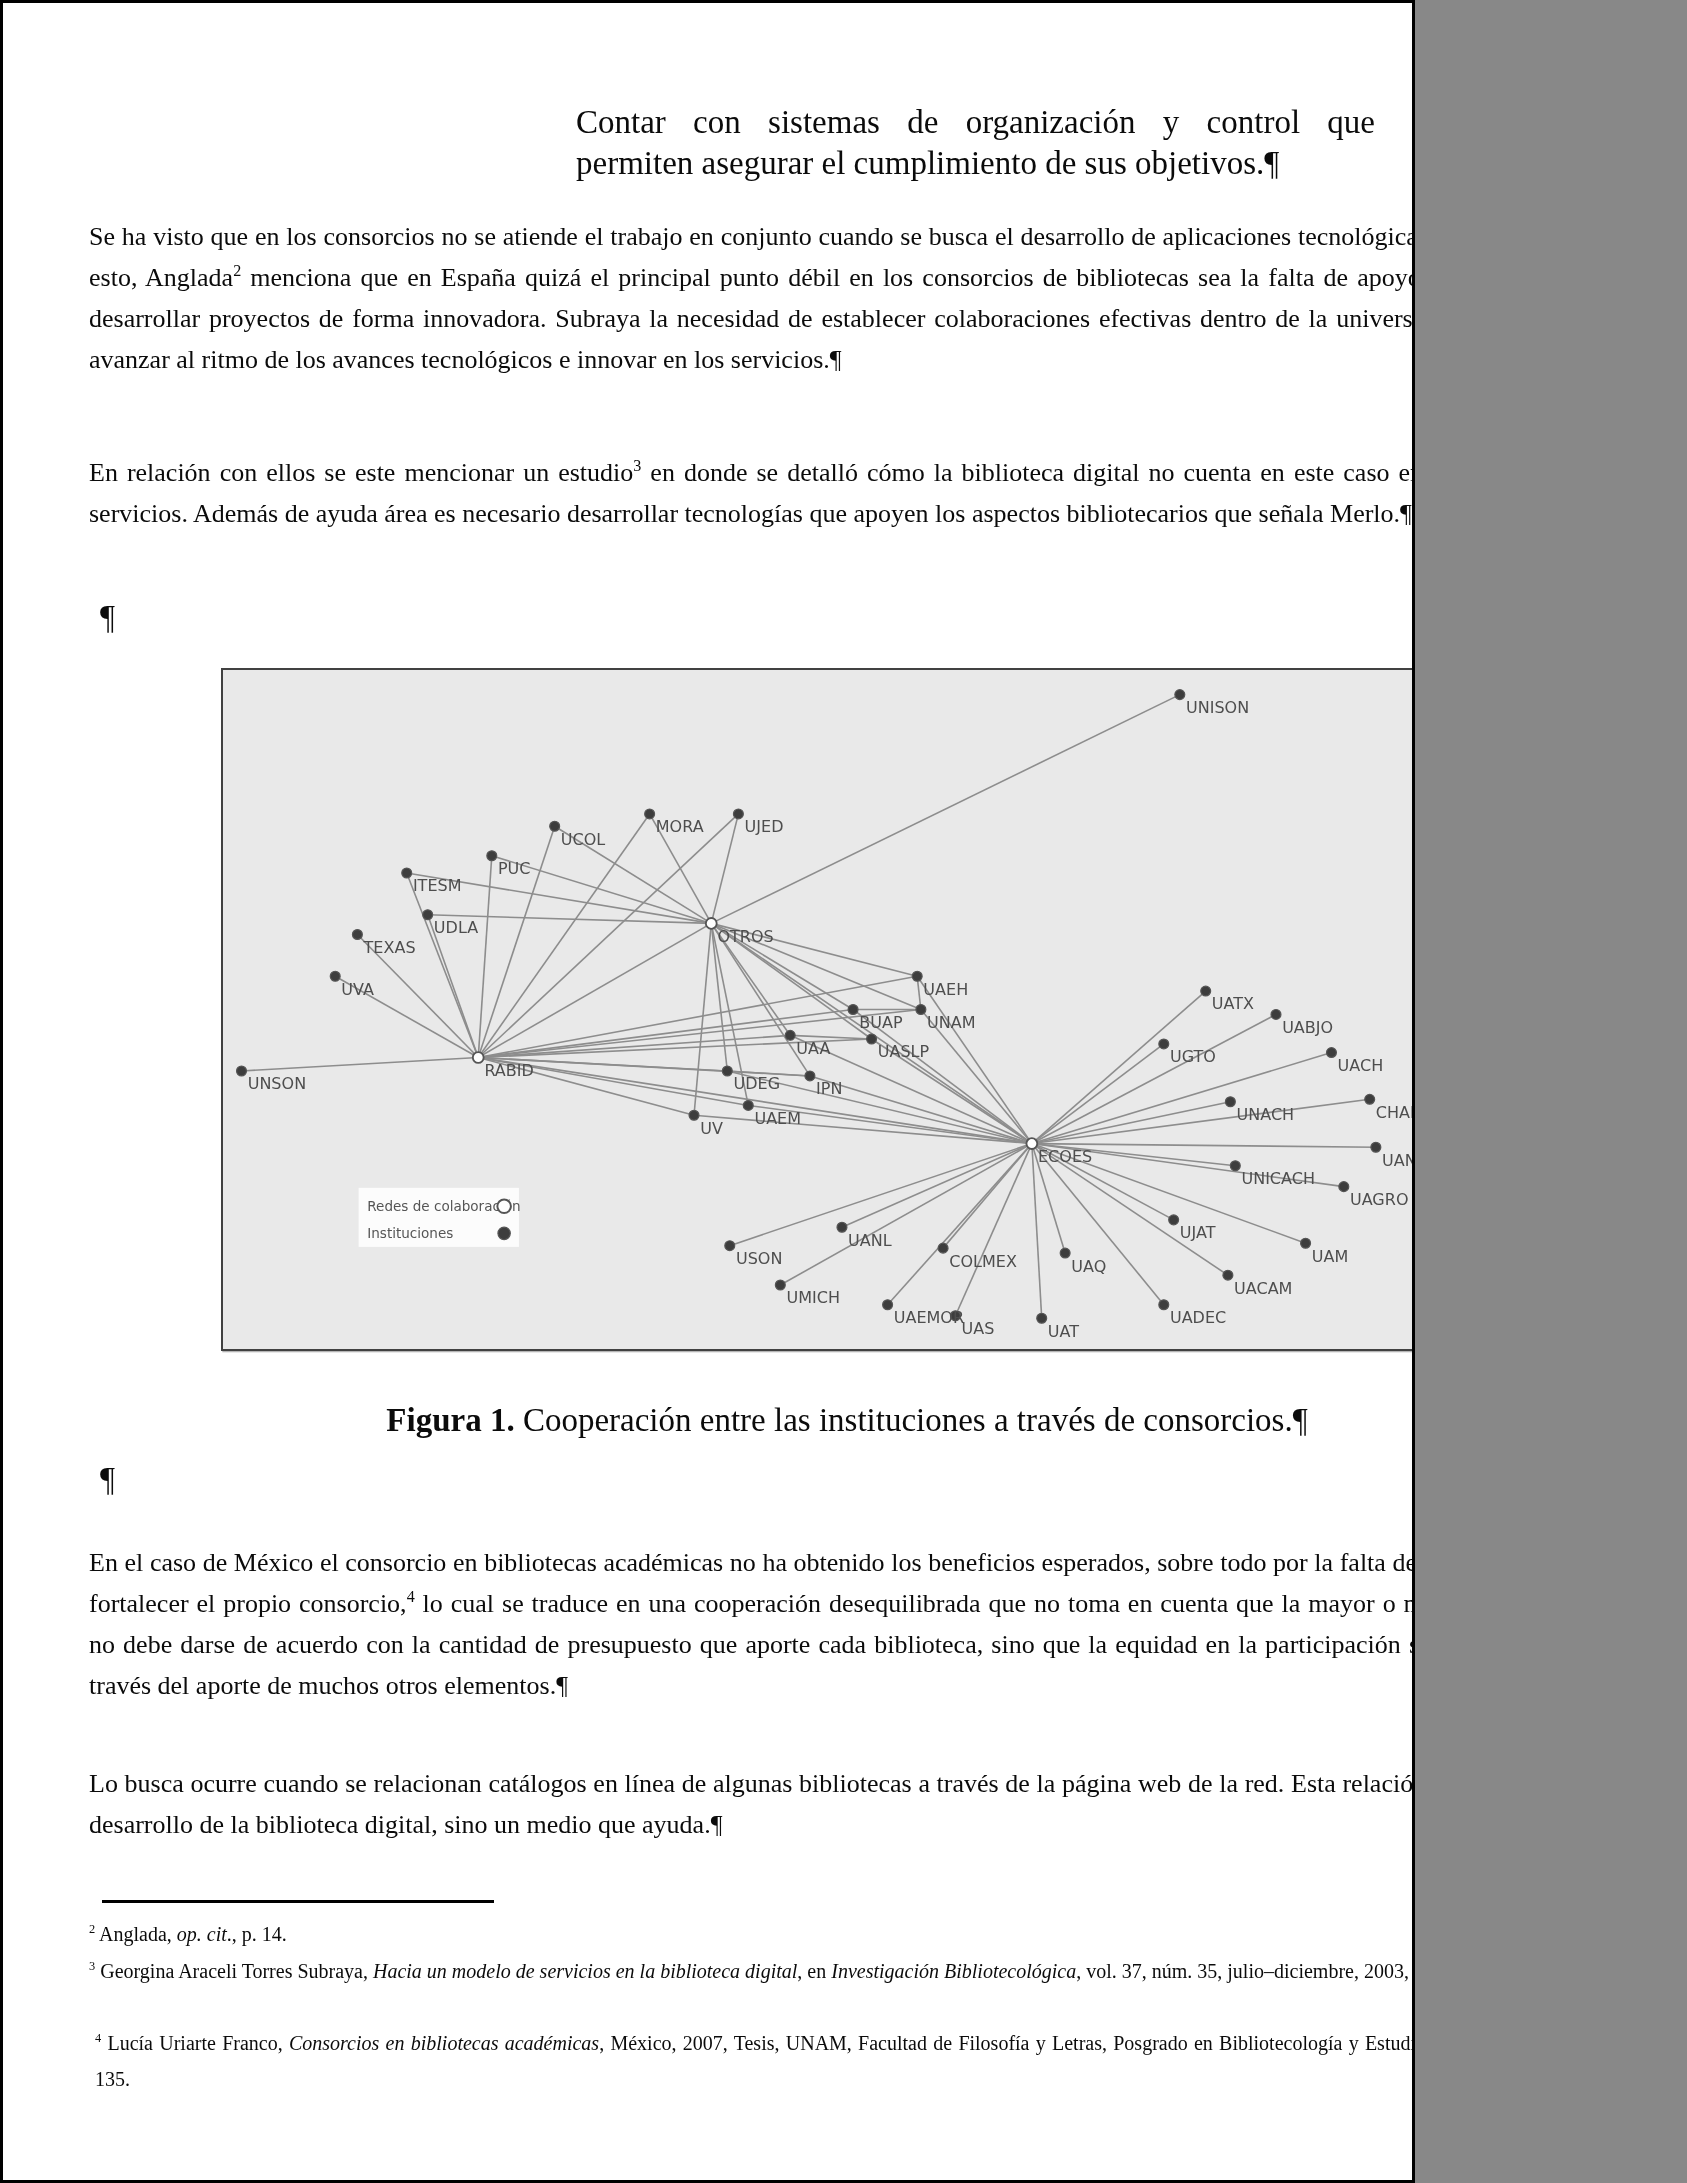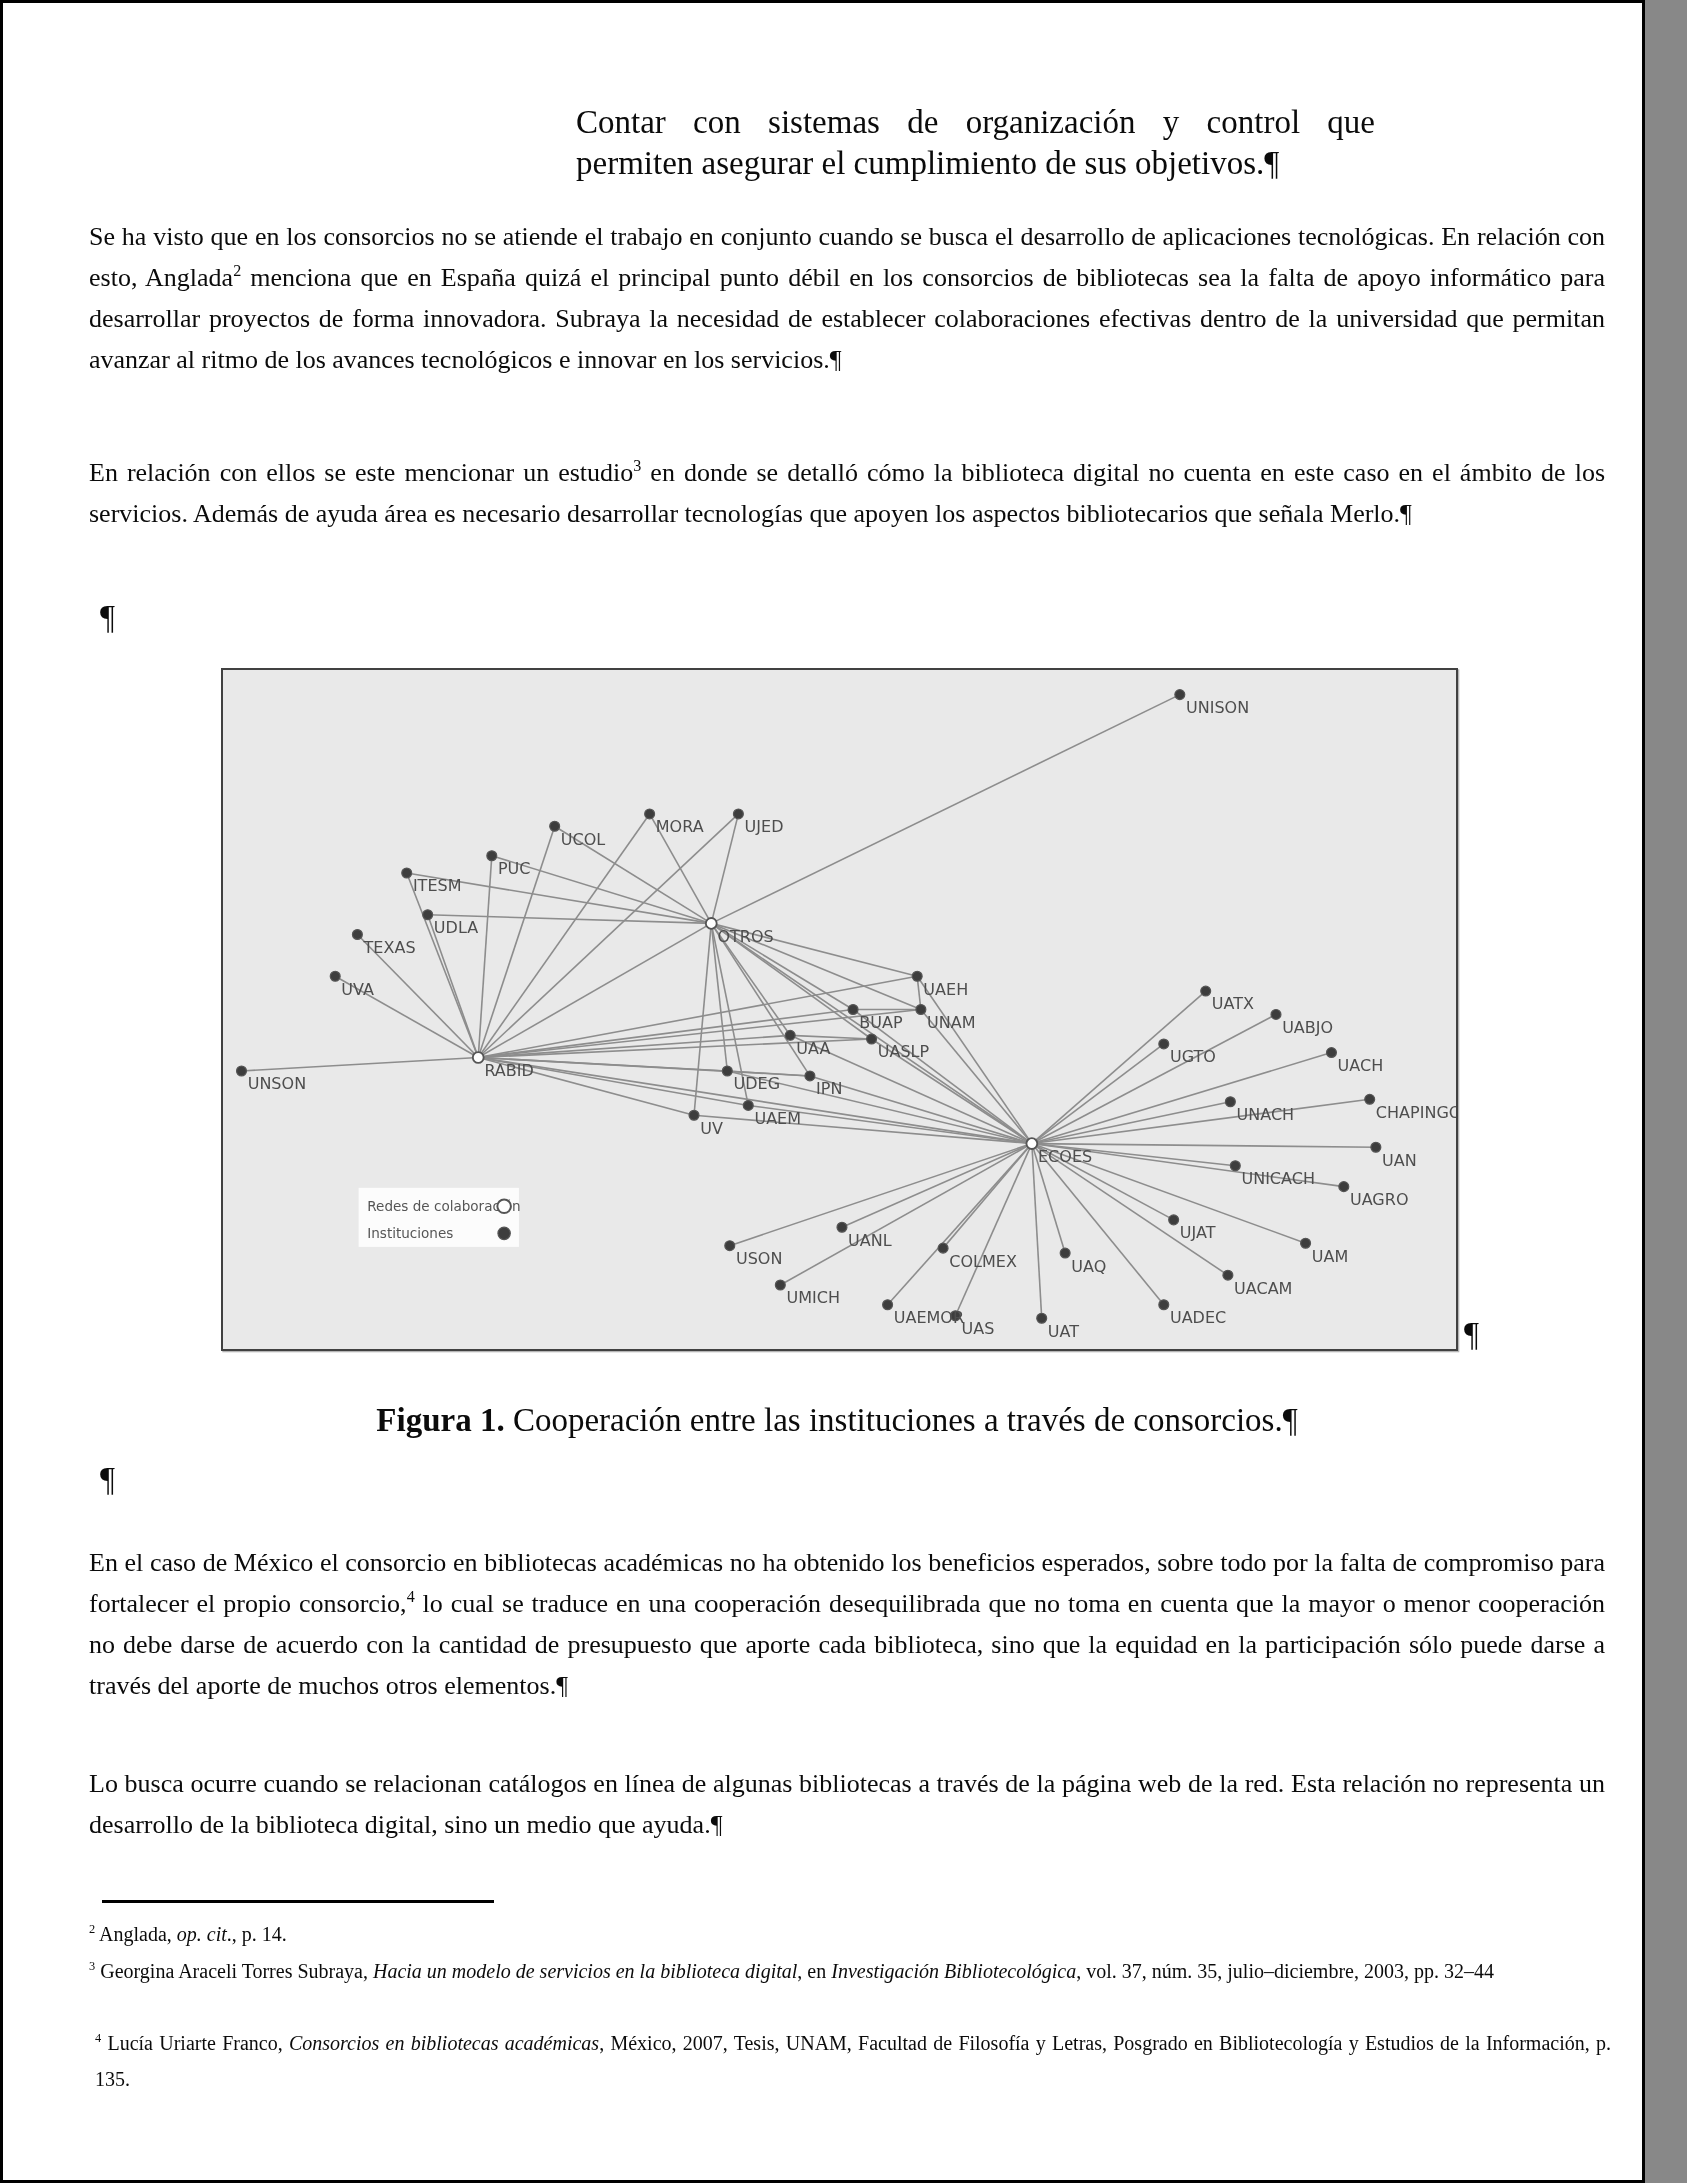--- a/index.html
+++ b/index.html
@@ -1,16 +1,16 @@
 <!DOCTYPE html>
 <html style="font-size:10.6px"><head>
 <meta charset="utf-8">
 <style>
   html,body{margin:0;padding:0;background:#888;}
-  .page{position:relative;width:1645px;height:2183px;background:#fff;border:3.3px solid #000;
+  .page{position:relative;width:1415px;height:2183px;background:#fff;border:3.3px solid #000;
         box-sizing:border-box;font-family:"Liberation Serif",serif;color:#0b0b0b;overflow:hidden;}
   .abs{position:absolute;}
   .body-text{font-size:26px;line-height:41px;text-align:justify;}
   .quote{font-size:33px;line-height:41px;}
   .quote .jline{text-align:justify;text-align-last:justify;}
   sup.fn{font-size:0.62em;vertical-align:super;line-height:0;}
   .pilcrow{font-size:33px;line-height:41px;}
   .caption{font-size:33px;line-height:40px;text-align:center;}
   .caption .bold{font-weight:bold;}
   .italic{font-style:italic;}
@@ -201,21 +201,21 @@
         <text x="457" y="515" font-size="13" fill="#4e4e4e" class="net-label">UMICH</text>
         <circle cx="502" cy="453" r="4" fill="#3d3d3d" stroke="#555555" stroke-width="1"></circle>
         <text x="507" y="468" font-size="13" fill="#4e4e4e" class="net-label">UANL</text>
         <circle cx="411" cy="468" r="4" fill="#3d3d3d" stroke="#555555" stroke-width="1"></circle>
         <text x="416" y="483" font-size="13" fill="#4e4e4e" class="net-label">USON</text>
       </svg>
   </div>
 
   <div class="abs pilcrow" style="top:1311px;left:1461px;">¶</div>
 
-  <div class="abs caption" style="top:1397px;left:76px;width:1516px;"><span class="bold">Figura 1.</span><span> Cooperación entre las instituciones a través de consorcios.¶</span></div>
+  <div class="abs caption" style="top:1397px;left:86px;width:1516px;"><span class="bold">Figura 1.</span><span> Cooperación entre las instituciones a través de consorcios.¶</span></div>
 
   <div class="abs pilcrow" style="top:1456px;left:97px;">¶</div>
 
   <div class="abs body-text" style="top:1539px;left:86px;width:1516px;"><span>En el caso de México el consorcio en bibliotecas académicas no ha obtenido los beneficios esperados, sobre todo por la falta de compromiso para fortalecer el propio consorcio,</span><sup class="fn">4</sup><span> lo cual se traduce en una cooperación desequilibrada que no toma en cuenta que la mayor o menor cooperación no debe darse de acuerdo con la cantidad de presupuesto que aporte cada biblioteca, sino que la equidad en la participación sólo puede darse a través del aporte de muchos otros elementos.¶</span></div>
 
   <div class="abs body-text" style="top:1760px;left:86px;width:1516px;"><span>Lo busca ocurre cuando se relacionan catálogos en línea de algunas bibliotecas a través de la página web de la red. Esta relación no representa un desarrollo de la biblioteca digital, sino un medio que ayuda.¶</span></div>
 
   <div class="abs fn-rule" style="top:1897px;left:99px;width:392px;"></div>
 
   <div class="abs footnote" style="top:1913px;left:86px;width:1516px;"><sup class="fn">2</sup><span> Anglada, </span><span class="italic">op. cit</span><span>., p. 14.</span></div>

